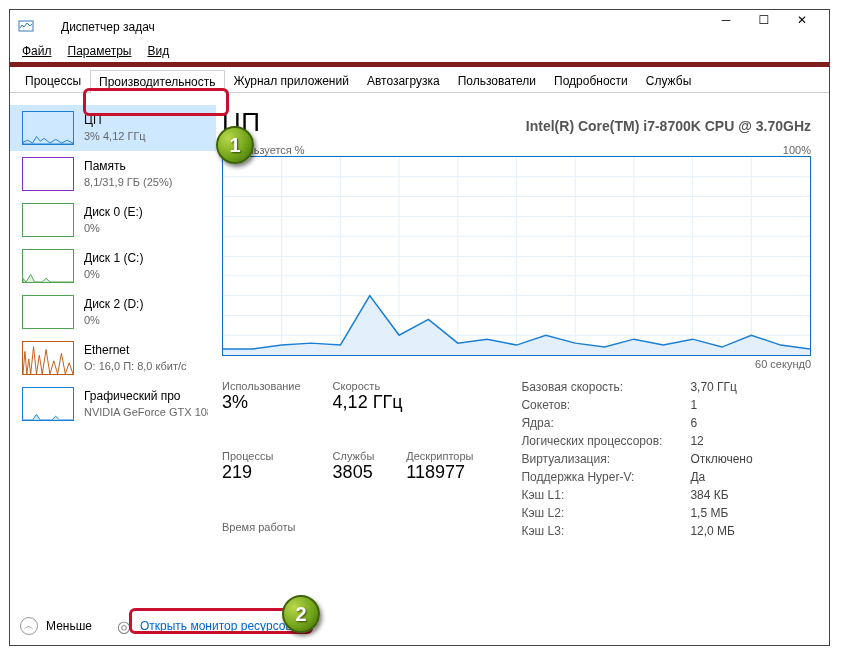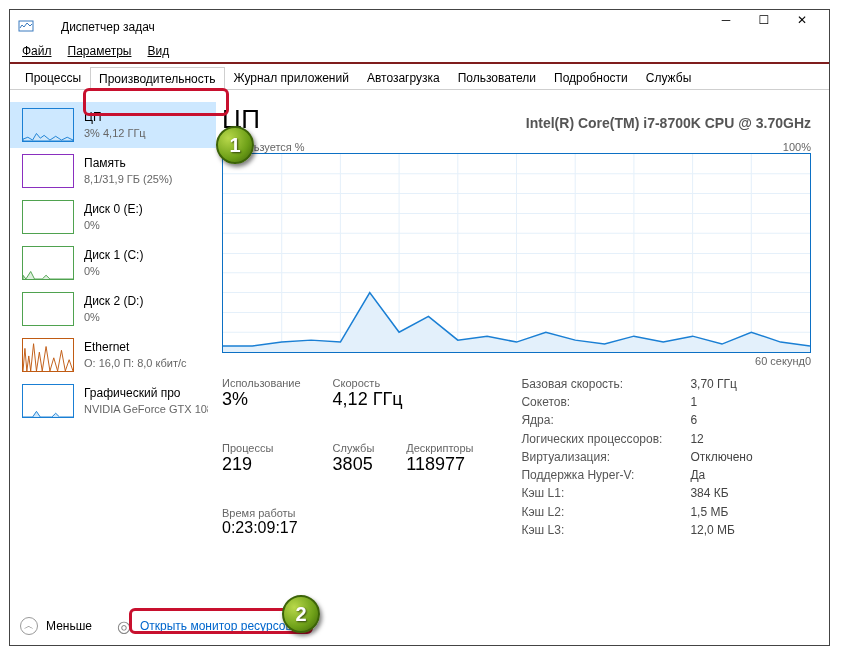--- a/index.html
+++ b/index.html
@@ -3,21 +3,21 @@
 <meta charset="utf-8">
 <style>
 * { box-sizing: border-box; margin: 0; padding: 0; font-family: 'Segoe UI', Tahoma, sans-serif; }
 body { background: #fff; width: 841px; height: 657px; position: relative; overflow: hidden; }
 .window { border: 1px solid #444; width: 821px; height: 637px; position: absolute; top: 9px; left: 9px; background: #fff; display: flex; flex-direction: column; }
 .titlebar { display: flex; align-items: flex-end; padding: 6px 8px; height: 30px; gap: 21px; }
 .titlebar .icon { width: 16px; height: 16px; margin-right: 6px; display:inline-flex; align-items:center; justify-content:center; }
 .titlebar .title { font-size: 12px; color: #000; flex: 1; }
 .winctl { display: flex; gap: 0; }
 .winctl div { width: 38px; height: 28px; display: flex; align-items: center; justify-content: center; font-size: 12px; color: #000; }
-.menubar { display: flex; padding: 2px 6px; gap: 4px; font-size: 12px; border-bottom: 2px solid #7f1d1d; }
+.menubar { display: flex; padding: 2px 6px; gap: 4px; font-size: 12px; border-bottom: 5px solid #7f1d1d; }
 .menubar span { padding: 2px 6px; }
 .menubar span u { text-decoration: underline; }
 .tabs { display: flex; border-bottom: 1px solid #cfcfcf; padding-left: 6px; padding-top: 2px; font-size: 12px; align-items: stretch; height: 26px; }
 .tab { padding: 4px 8px; border: 1px solid transparent; border-bottom: none; color: #000; }
 .tab.active { border-color: #cfcfcf; background: #fff; position: relative; top: 1px; }
 .content { flex: 1; display: flex; min-height: 0; }
 .sidebar { width: 206px; display: flex; flex-direction: column; padding-top: 12px; overflow: hidden; }
 .side-item { display: flex; align-items: center; gap: 10px; padding: 6px 8px 6px 12px; cursor: default; }
 .side-item.selected { background: #cde8ff; }
 .thumb { width: 52px; height: 34px; border: 1px solid; position: relative; flex-shrink: 0; }
@@ -221,21 +221,20 @@
           <div>
             <div class="stat-label">Службы</div>
             <div class="stat-val">3805</div>
           </div>
           <div>
             <div class="stat-label">Дескрипторы</div>
             <div class="stat-val">118977</div>
           </div>
           <div style="grid-column:1/4">
             <div class="stat-label">Время работы</div>
-            <div class="stat-val" style="font-size:16px">0:23:09:17</div>
           </div>
         </div>
         <div class="stats-right">
           <span class="k">Базовая скорость:</span>
             <span>3,70 ГГц</span>
           <span class="k">Сокетов:</span>
             <span>1</span>
           <span class="k">Ядра:</span>
             <span>6</span>
           <span class="k">Логических процессоров:</span>

